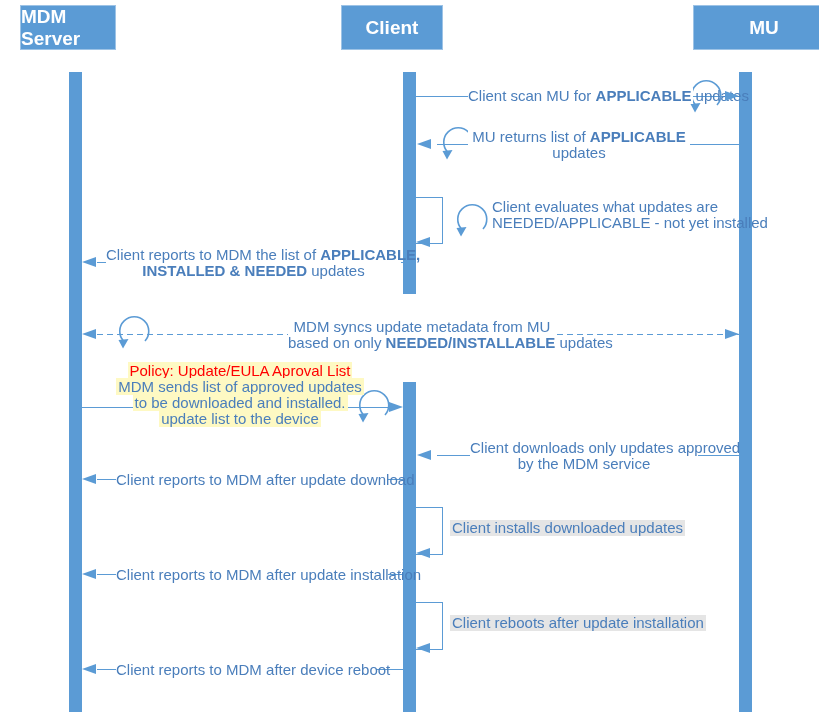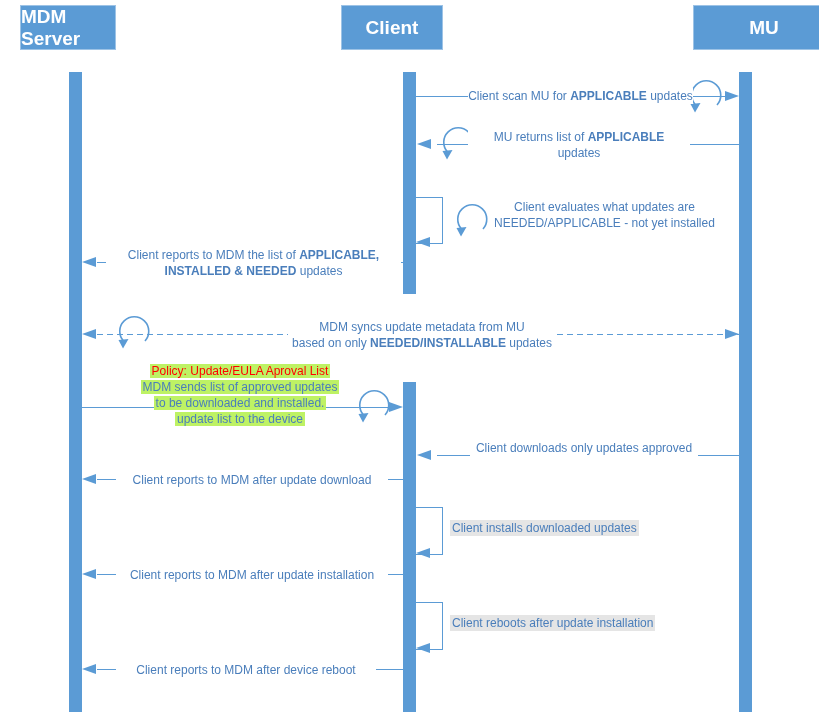--- a/index.html
+++ b/index.html
@@ -10,25 +10,25 @@
   .life{position:absolute;width:13px;background:#5b9bd5;z-index:1;}
   .hline{position:absolute;height:1px;background:#5b9bd5;z-index:2;}
   .dline{position:absolute;height:1px;z-index:2;
          background:repeating-linear-gradient(90deg,#5b9bd5 0 6px,transparent 6px 10px);}
   .selfloop{position:absolute;border:1px solid #5b9bd5;border-left:none;z-index:2;}
   .ah-l{position:absolute;width:0;height:0;border-top:5px solid transparent;
         border-bottom:5px solid transparent;border-right:14px solid #5b9bd5;z-index:5;}
   .ah-r{position:absolute;width:0;height:0;border-top:5px solid transparent;
         border-bottom:5px solid transparent;border-left:14px solid #5b9bd5;z-index:5;}
   .loop-icon{position:absolute;z-index:3;}
-  .lbl{position:absolute;color:#4a7ebb;font-size:12px;line-height:16px;
+  .lbl{position:absolute;color:#4a7ebb;font-size:15px;line-height:16px;
        text-align:center;background:#fff;z-index:4;}
   .lbl .ln{white-space:nowrap;}
   .lbl.nobg{background:transparent;}
-  .lbl.nobg .bgw{background:#bef264;padding:0 2px;}
+  .lbl.nobg .bgw{background:#fef9c3;padding:0 2px;}
   .lbl.left{text-align:right;background:#e5e5e5;padding:0 2px;}
   .b{font-weight:bold;}
   .red{color:#ff0000;}
 </style>
 </head>
 <body>
 
 <div class="canvas">
 
   <div class="actor" style="left:20px;width:94px;">
@@ -120,20 +120,21 @@
       <div class="ln"><span class="bgw">to be downloaded and installed.</span></div>
       <div class="ln"><span class="bgw">update list to the device</span></div>
     </div>
   </div>
 
   <div>
     <div class="hline" style="left:437px;top:455px;width:302px;"></div>
     <div class="ah-l" style="left:417px;top:450px;"></div>
     <div class="lbl" style="left:470px;top:440px;width:228px;">
       <div class="ln">Client downloads only updates approved</div>
+      <div class="ln">by the MDM service</div>
     </div>
   </div>
 
   <div>
     <div class="hline" style="left:97px;top:479px;width:306px;"></div>
     <div class="ah-l" style="left:82px;top:474px;"></div>
     <div class="lbl" style="left:116px;top:472px;width:272px;">
       <div class="ln">Client reports to MDM after update download</div>
     </div>
   </div>

